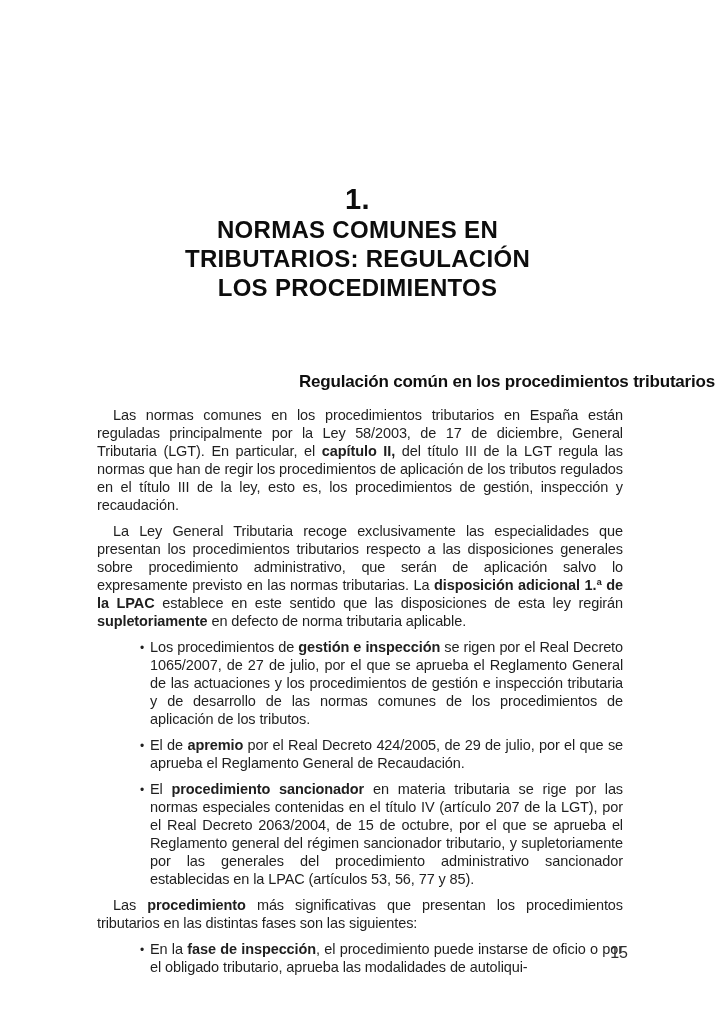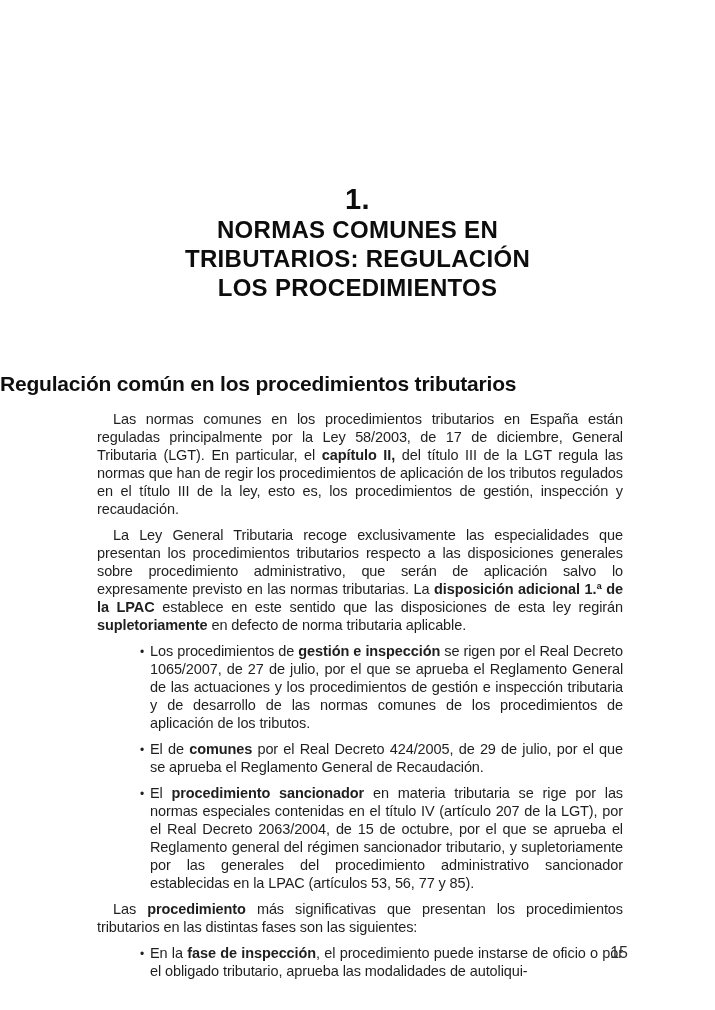--- a/index.html
+++ b/index.html
@@ -25,22 +25,22 @@
     letter-spacing: 0.5px;
   }
   .chapter-title .title-line {
     font-size: 24px;
     font-weight: 700;
     line-height: 29px;
     letter-spacing: 0.3px;
   }
   .section-heading {
     margin-top: 70px;
-    text-align: left;
-    font-size: 21px;
+    text-align: right;
+    font-size: 17px;
     font-weight: 700;
     letter-spacing: -0.2px;
     color: #0f0f0f;
   }
   .content {
     width: 526px;
     margin: 14px 16px 0 97px;
     font-size: 14.5px;
     line-height: 18px;
     letter-spacing: -0.1px;
@@ -86,21 +86,21 @@
       <div class="title-line">LOS PROCEDIMIENTOS</div>
     </div>
   </div>
 
   <div class="section-heading">Regulación común en los procedimientos tributarios</div>
 
   <div class="content">
       <div class="paragraph"><span>Las normas comunes en los procedimientos tributarios en España están reguladas principalmente por la Ley 58/2003, de 17 de diciembre, General Tributaria (LGT). En particular, el </span><span class="bold">capítulo II,</span><span> del título III de la LGT regula las normas que han de regir los procedimientos de aplicación de los tributos regulados en el título III de la ley, esto es, los procedimientos de gestión, inspección y recaudación.</span></div>
       <div class="paragraph"><span>La Ley General Tributaria recoge exclusivamente las especialidades que presentan los procedimientos tributarios respecto a las disposiciones generales sobre procedimiento administrativo, que serán de aplicación salvo lo expresamente previsto en las normas tributarias. La </span><span class="bold">disposición adicional 1.ª de la LPAC</span><span> establece en este sentido que las disposiciones de esta ley regirán </span><span class="bold">supletoriamente</span><span> en defecto de norma tributaria aplicable.</span></div>
       <div class="bullet-item"><span class="bullet-marker">•</span><span>Los procedimientos de </span><span class="bold">gestión e inspección</span><span> se rigen por el Real Decreto 1065/2007, de 27 de julio, por el que se aprueba el Reglamento General de las actuaciones y los procedimientos de gestión e inspección tributaria y de desarrollo de las normas comunes de los procedimientos de aplicación de los tributos.</span></div>
-      <div class="bullet-item"><span class="bullet-marker">•</span><span>El de </span><span class="bold">comunes</span><span> por el Real Decreto 424/2005, de 29 de julio, por el que se aprueba el Reglamento General de Recaudación.</span></div>
+      <div class="bullet-item"><span class="bullet-marker">•</span><span>El de </span><span class="bold">apremio</span><span> por el Real Decreto 424/2005, de 29 de julio, por el que se aprueba el Reglamento General de Recaudación.</span></div>
       <div class="bullet-item"><span class="bullet-marker">•</span><span>El </span><span class="bold">procedimiento sancionador</span><span> en materia tributaria se rige por las normas especiales contenidas en el título IV (artículo 207 de la LGT), por el Real Decreto 2063/2004, de 15 de octubre, por el que se aprueba el Reglamento general del régimen sancionador tributario, y supletoriamente por las generales del procedimiento administrativo sancionador establecidas en la LPAC (artículos 53, 56, 77 y 85).</span></div>
       <div class="paragraph"><span>Las </span><span class="bold">procedimiento</span><span> más significativas que presentan los procedimientos tributarios en las distintas fases son las siguientes:</span></div>
       <div class="bullet-item"><span class="bullet-marker">•</span><span>En la </span><span class="bold">fase de inspección</span><span>, el procedimiento puede instarse de oficio o por el obligado tributario, aprueba las modalidades de autoliqui-</span></div>
     </div>
 
   <div class="page-number">15</div>
 
 </div>
 
 </body></html>

